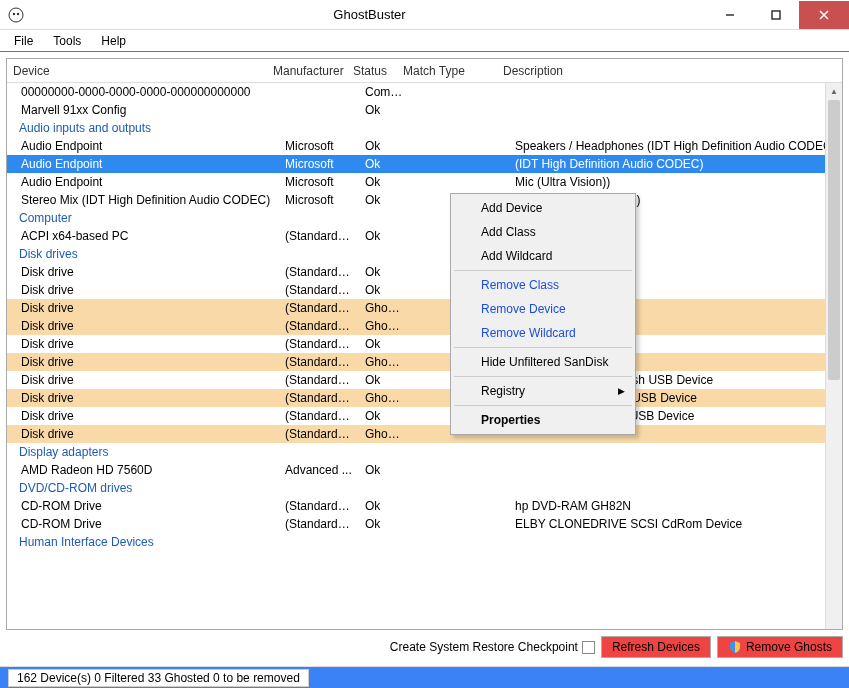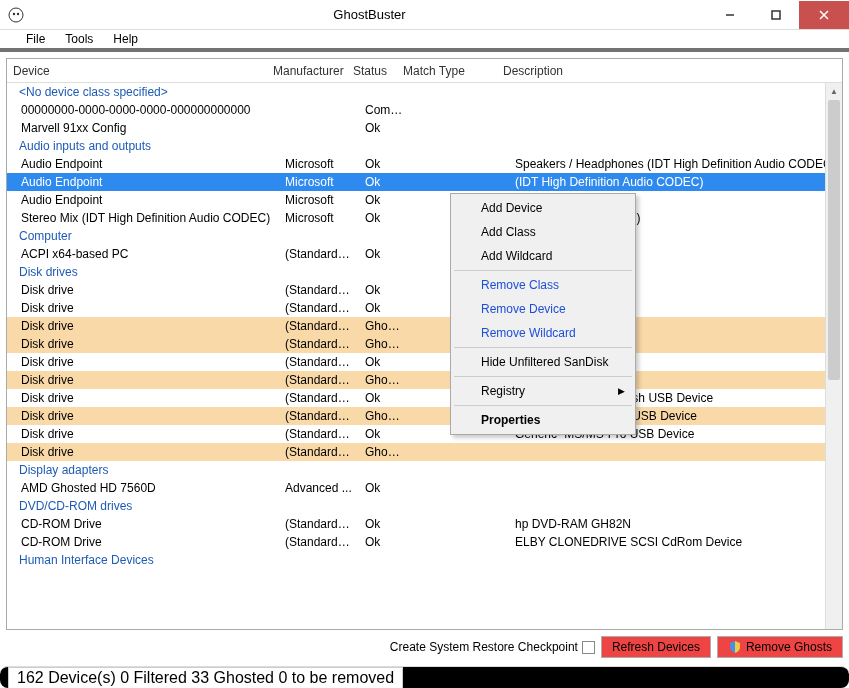--- a/index.html
+++ b/index.html
@@ -6,21 +6,21 @@
     body { font-family: "Segoe UI", Tahoma, sans-serif; font-size: 12px; background: #fff; color: #000; width: 849px; height: 688px; overflow: hidden; }
     
     .titlebar { height: 30px; background: #fff; display: flex; align-items: center; border-bottom: 1px solid #ddd; }
     .titlebar-icon { width: 16px; height: 16px; margin: 0 8px; display: flex; align-items: center; justify-content: center; font-size: 14px; }
     .titlebar-title { flex: 1; text-align: center; font-size: 13px; }
     .titlebar-controls { display: flex; }
     .titlebar-btn { width: 46px; height: 28px; display: flex; align-items: center; justify-content: center; font-size: 13px; cursor: pointer; }
     .titlebar-btn.close { background: #c8504f; color: #fff; width: 50px; }
     .titlebar-btn.close svg { stroke: #fff; }
     
-    .menubar { height: 22px; background: #fff; display: flex; padding: 0 16px; align-items: center; border-bottom: 4px solid #737373; }
+    .menubar { height: 22px; background: #fff; display: flex; padding: 0 4px; align-items: center; border-bottom: 1px solid #737373; }
     .menu-item { padding: 3px 10px; cursor: pointer; }
     
     .content { padding: 6px; height: calc(100% - 30px - 22px - 22px); }
     .table-wrap { border: 1px solid #aaa; height: calc(100% - 30px); overflow: hidden; position: relative; }
     
     .table-header { display: flex; background: #fff; border-bottom: 1px solid #ddd; height: 24px; align-items: center; }
     .th { padding: 4px 6px; font-size: 12px; color: #333; white-space: nowrap; overflow: hidden; }
     .th.device { width: 260px; }
     .th.mfg { width: 80px; }
     .th.status { width: 50px; }
@@ -43,21 +43,21 @@
     
     .scrollbar-v { position: absolute; right: 0; top: 24px; bottom: 0; width: 17px; background: #f0f0f0; border-left: 1px solid #ddd; }
     .scrollbar-thumb { position: absolute; top: 0; left: 2px; right: 2px; height: 280px; background: #ccc; border-radius: 2px; }
     .scrollbar-arrow { height: 17px; display: flex; align-items: center; justify-content: center; font-size: 8px; color: #666; }
     
     .bottom-bar { display: flex; align-items: center; justify-content: flex-end; height: 26px; margin-top: 4px; gap: 6px; font-size: 12px; }
     .checkbox-label { display: flex; align-items: center; gap: 4px; }
     .checkbox { width: 13px; height: 13px; border: 1px solid #888; background: #fff; }
     .btn { border: 1px solid #adadad; background: #ef4444; padding: 3px 10px; font-size: 12px; cursor: pointer; display: flex; align-items: center; gap: 4px; }
     
-    .statusbar { height: 22px; background: #000000; border-top: 1px solid #ddd; display: flex; align-items: center; padding: 0 8px; font-size: 16px; border-radius: 8px; }
+    .statusbar { height: 22px; background: #3b82f6; border-top: 1px solid #ddd; display: flex; align-items: center; padding: 0 8px; font-size: 12px; }
     .status-cell { border: 1px solid #ccc; padding: 1px 8px; background: #fff; }
     
     .context-menu { position: absolute; top: 193px; left: 450px; width: 186px; background: #f0f0f0; border: 1px solid #aaa; box-shadow: 3px 3px 4px rgba(0,0,0,0.2); z-index: 100; padding: 2px; }
     .ctx-item { padding: 5px 20px 5px 28px; font-size: 12px; cursor: pointer; position: relative; }
     .ctx-item.disabled { color: #1d4ed8; cursor: default; }
     .ctx-item.bold { font-weight: bold; }
     .ctx-sep { height: 1px; background: #ccc; margin: 2px 1px; }
     .ctx-arrow { position: absolute; right: 8px; top: 50%; transform: translateY(-50%); font-size: 9px; }
     
     .shield-icon { display: inline-block; width: 14px; height: 14px; }
@@ -103,21 +103,20 @@
 <div class="content">
   <div class="table-wrap">
     <div class="table-header">
       <div class="th device">Device</div>
       <div class="th mfg">Manufacturer</div>
       <div class="th status">Status</div>
       <div class="th match">Match Type</div>
       <div class="th desc">Description</div>
     </div>
     <div class="table-body" id="table-body">
-        <div class="row group">&lt;No device class specified&gt;</div>
         <div class="row item">
           <div class="cell device">00000000-0000-0000-0000-000000000000</div>
           <div class="cell mfg"></div>
           <div class="cell status">Compact</div>
           <div class="cell match"></div>
           <div class="cell desc"></div>
         </div>
         <div class="row item">
           <div class="cell device">Marvell 91xx Config</div>
           <div class="cell mfg"></div>
@@ -227,21 +226,21 @@
           <div class="cell desc">Generic- MS/MS-Pro USB Device</div>
         </div>
         <div class="row item ghosted">
           <div class="cell device">Disk drive</div>
           <div class="cell mfg">(Standard di...</div>
           <div class="cell status">Ghosted</div>
           <div class="cell match"></div>
         </div>
         <div class="row group">Display adapters</div>
         <div class="row item">
-          <div class="cell device">AMD Ghosted HD 7560D</div>
+          <div class="cell device">AMD Radeon HD 7560D</div>
           <div class="cell mfg">Advanced ...</div>
           <div class="cell status">Ok</div>
           <div class="cell match"></div>
           <div class="cell desc"></div>
         </div>
         <div class="row group">DVD/CD-ROM drives</div>
         <div class="row item">
           <div class="cell device">CD-ROM Drive</div>
           <div class="cell mfg">(Standard C...</div>
           <div class="cell status">Ok</div>

